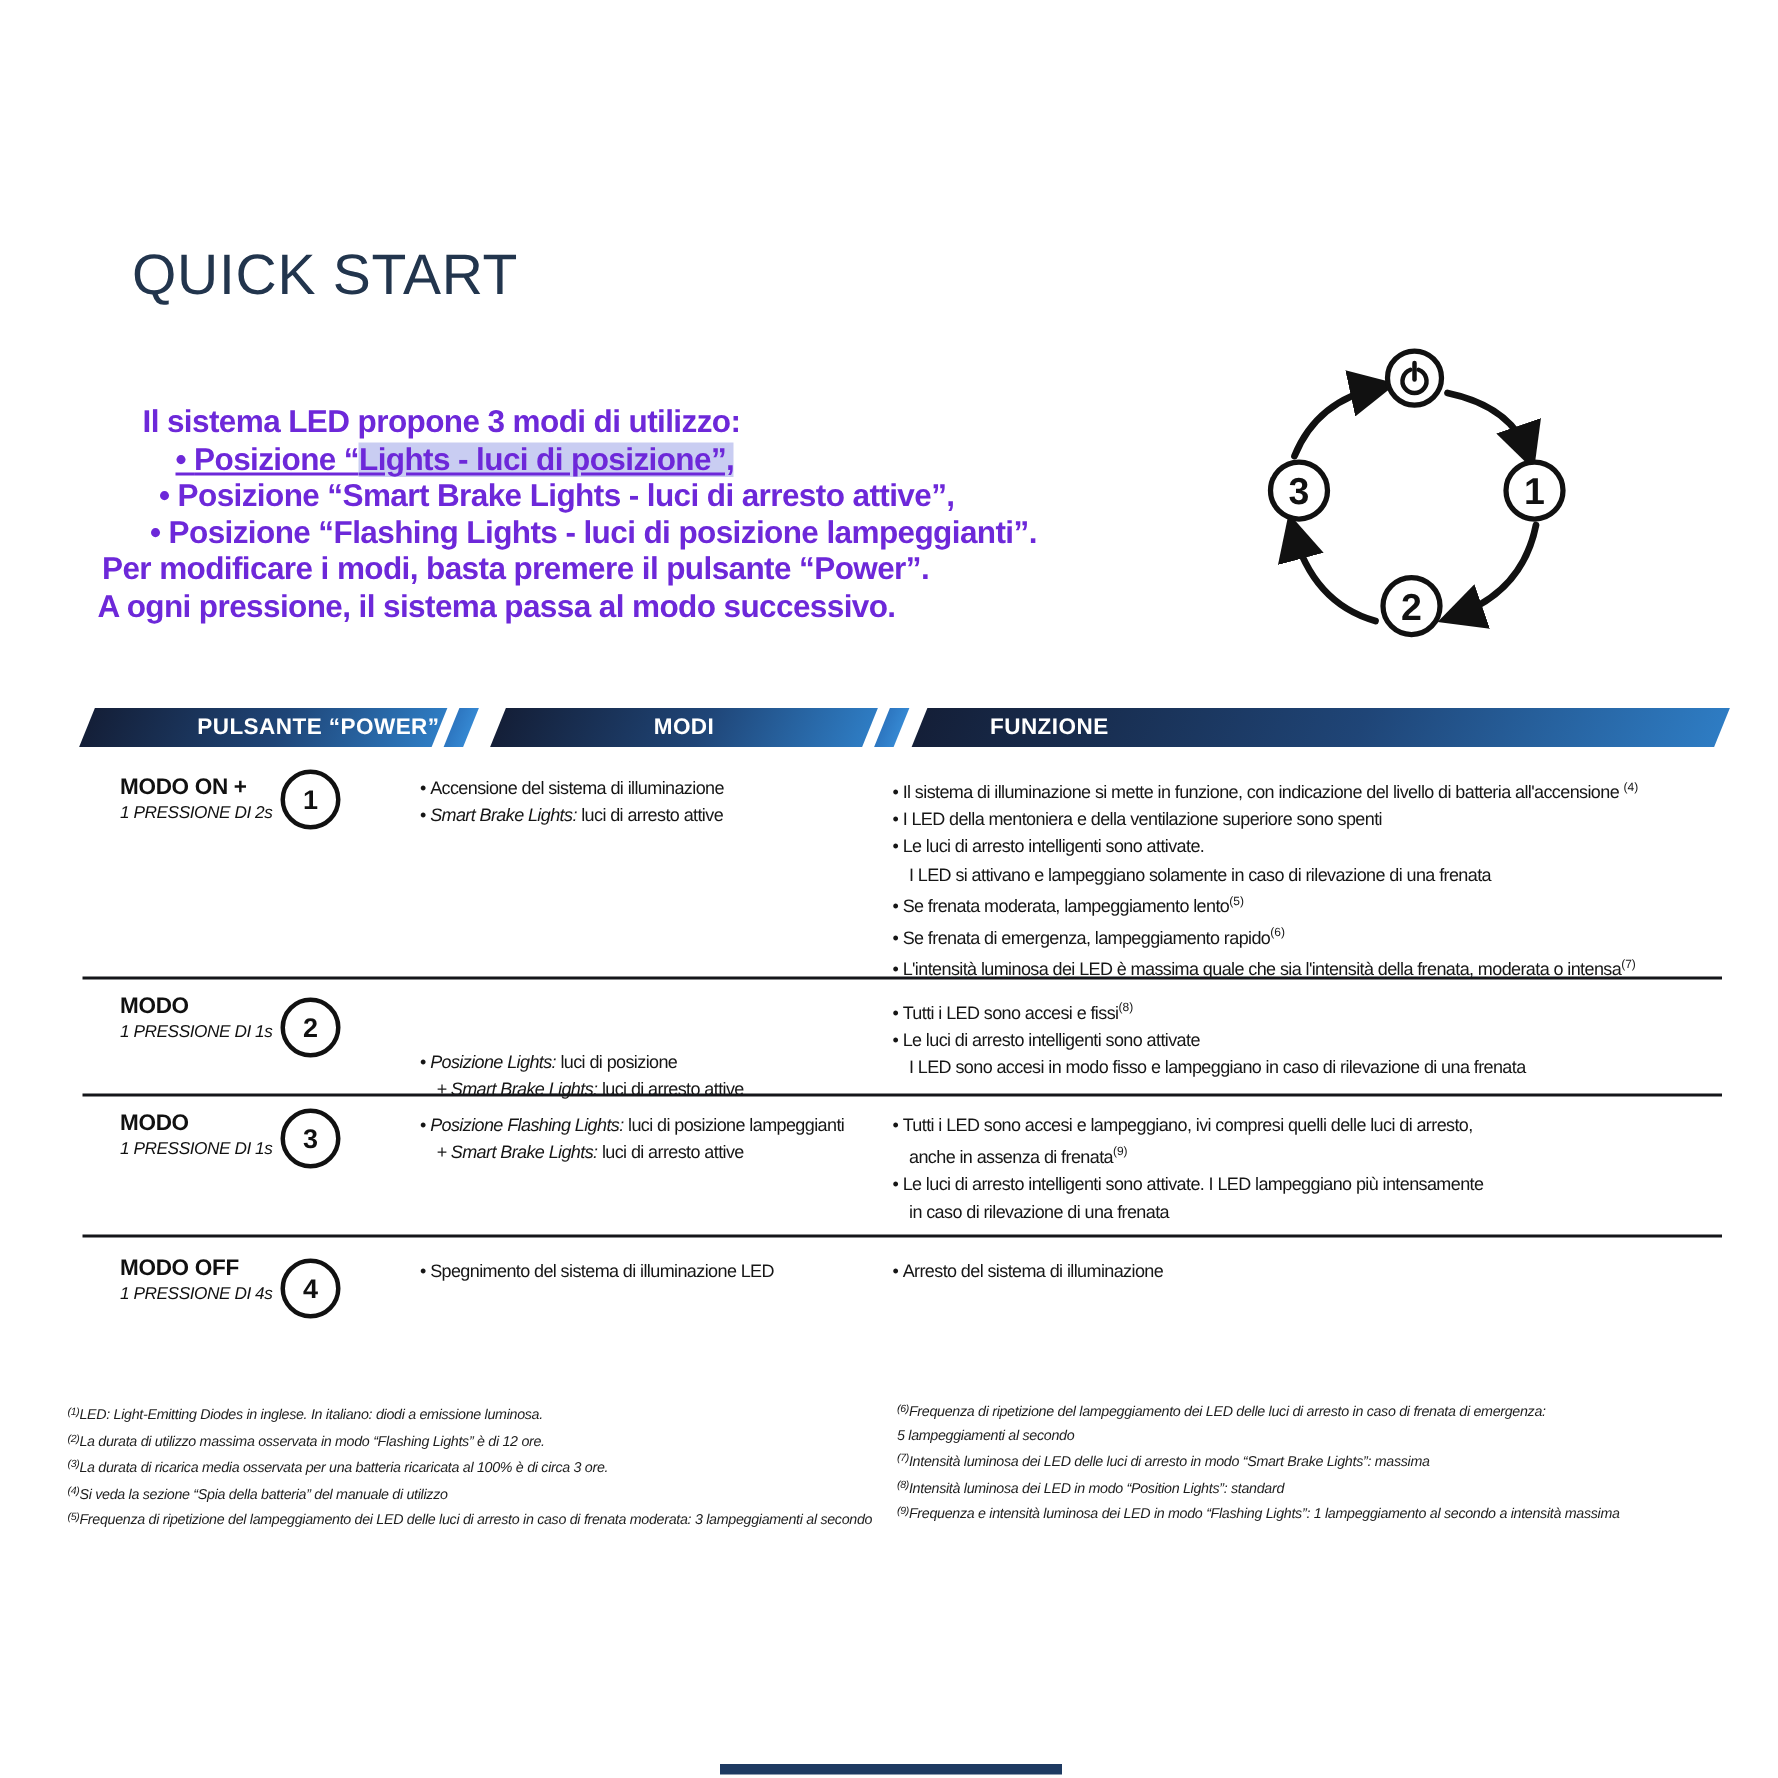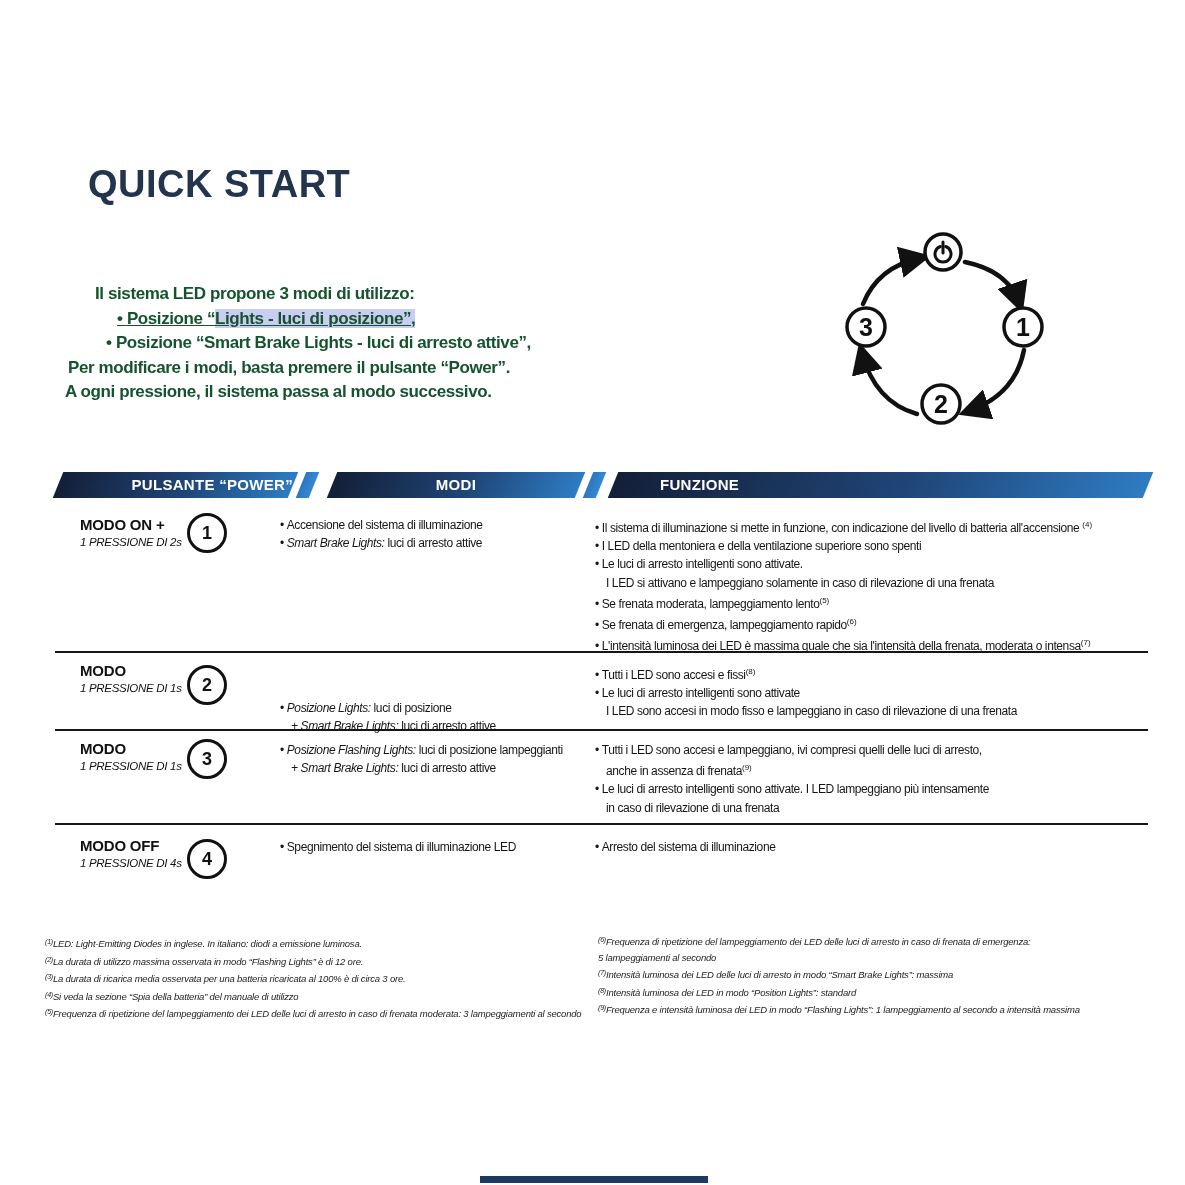--- a/index.html
+++ b/index.html
@@ -1,25 +1,25 @@
 <!DOCTYPE html>
 <html><head>
 <meta charset="utf-8">
 <style>
   html,body{margin:0;padding:0;background:#ffffff;}
   .page{position:relative;width:1185px;height:1185px;background:#fff;overflow:hidden;
         font-family:"Liberation Sans",sans-serif;color:#1a1a1a;}
 
   
-  .title{position:absolute;left:88px;top:163px;font-size:38px;font-weight:700;
+  .title{position:absolute;left:88px;top:163px;font-size:38px;font-weight:400;
          letter-spacing:.5px;color:#22354d;}
 
   
-  .intro{position:absolute;left:65px;top:282px;width:760px;font-size:17px;font-weight:700;
-         color:#14532d;letter-spacing:-.4px;line-height:24.5px;}
+  .intro{position:absolute;left:65px;top:270px;width:760px;font-size:21px;font-weight:700;
+         color:#6d28d9;letter-spacing:-.4px;line-height:24.5px;}
   .intro .l1{margin-left:30px;}
   .intro .b1{margin-left:52px;text-decoration:underline;}
   .intro .b2{margin-left:41px;}
   .intro .b3{margin-left:35px;}
   .intro .l5{margin-left:3px;}
   .intro .l6{margin-left:0;}
   .intro .dot::before{content:"\2022\00a0";}
   .hl{background:#c9cdf2;}
 
   
@@ -68,20 +68,21 @@
 <body>
 
 <div class="page">
 
   <div class="title">QUICK START</div>
 
   <div class="intro">
     <div class="l1">Il sistema LED propone 3 modi di utilizzo:</div>
     <div class="b1 dot"><span>Posizione “</span><span class="hl">Lights - luci di posizione”,</span></div>
     <div class="b2 dot">Posizione “Smart Brake Lights - luci di arresto attive”,</div>
+    <div class="b3 dot">Posizione “Flashing Lights - luci di posizione lampeggianti”.</div>
     <div class="l5">Per modificare i modi, basta premere il pulsante “Power”.</div>
     <div class="l6">A ogni pressione, il sistema passa al modo successivo.</div>
   </div>
 
   <svg class="diagram" viewBox="0 0 230 215">
     <defs>
       <marker id="arw" markerWidth="7" markerHeight="7" refX="4.5" refY="3.5" orient="auto">
         <path d="M0,0 L7,3.5 L0,7 Z" fill="#111"></path>
       </marker>
     </defs>

